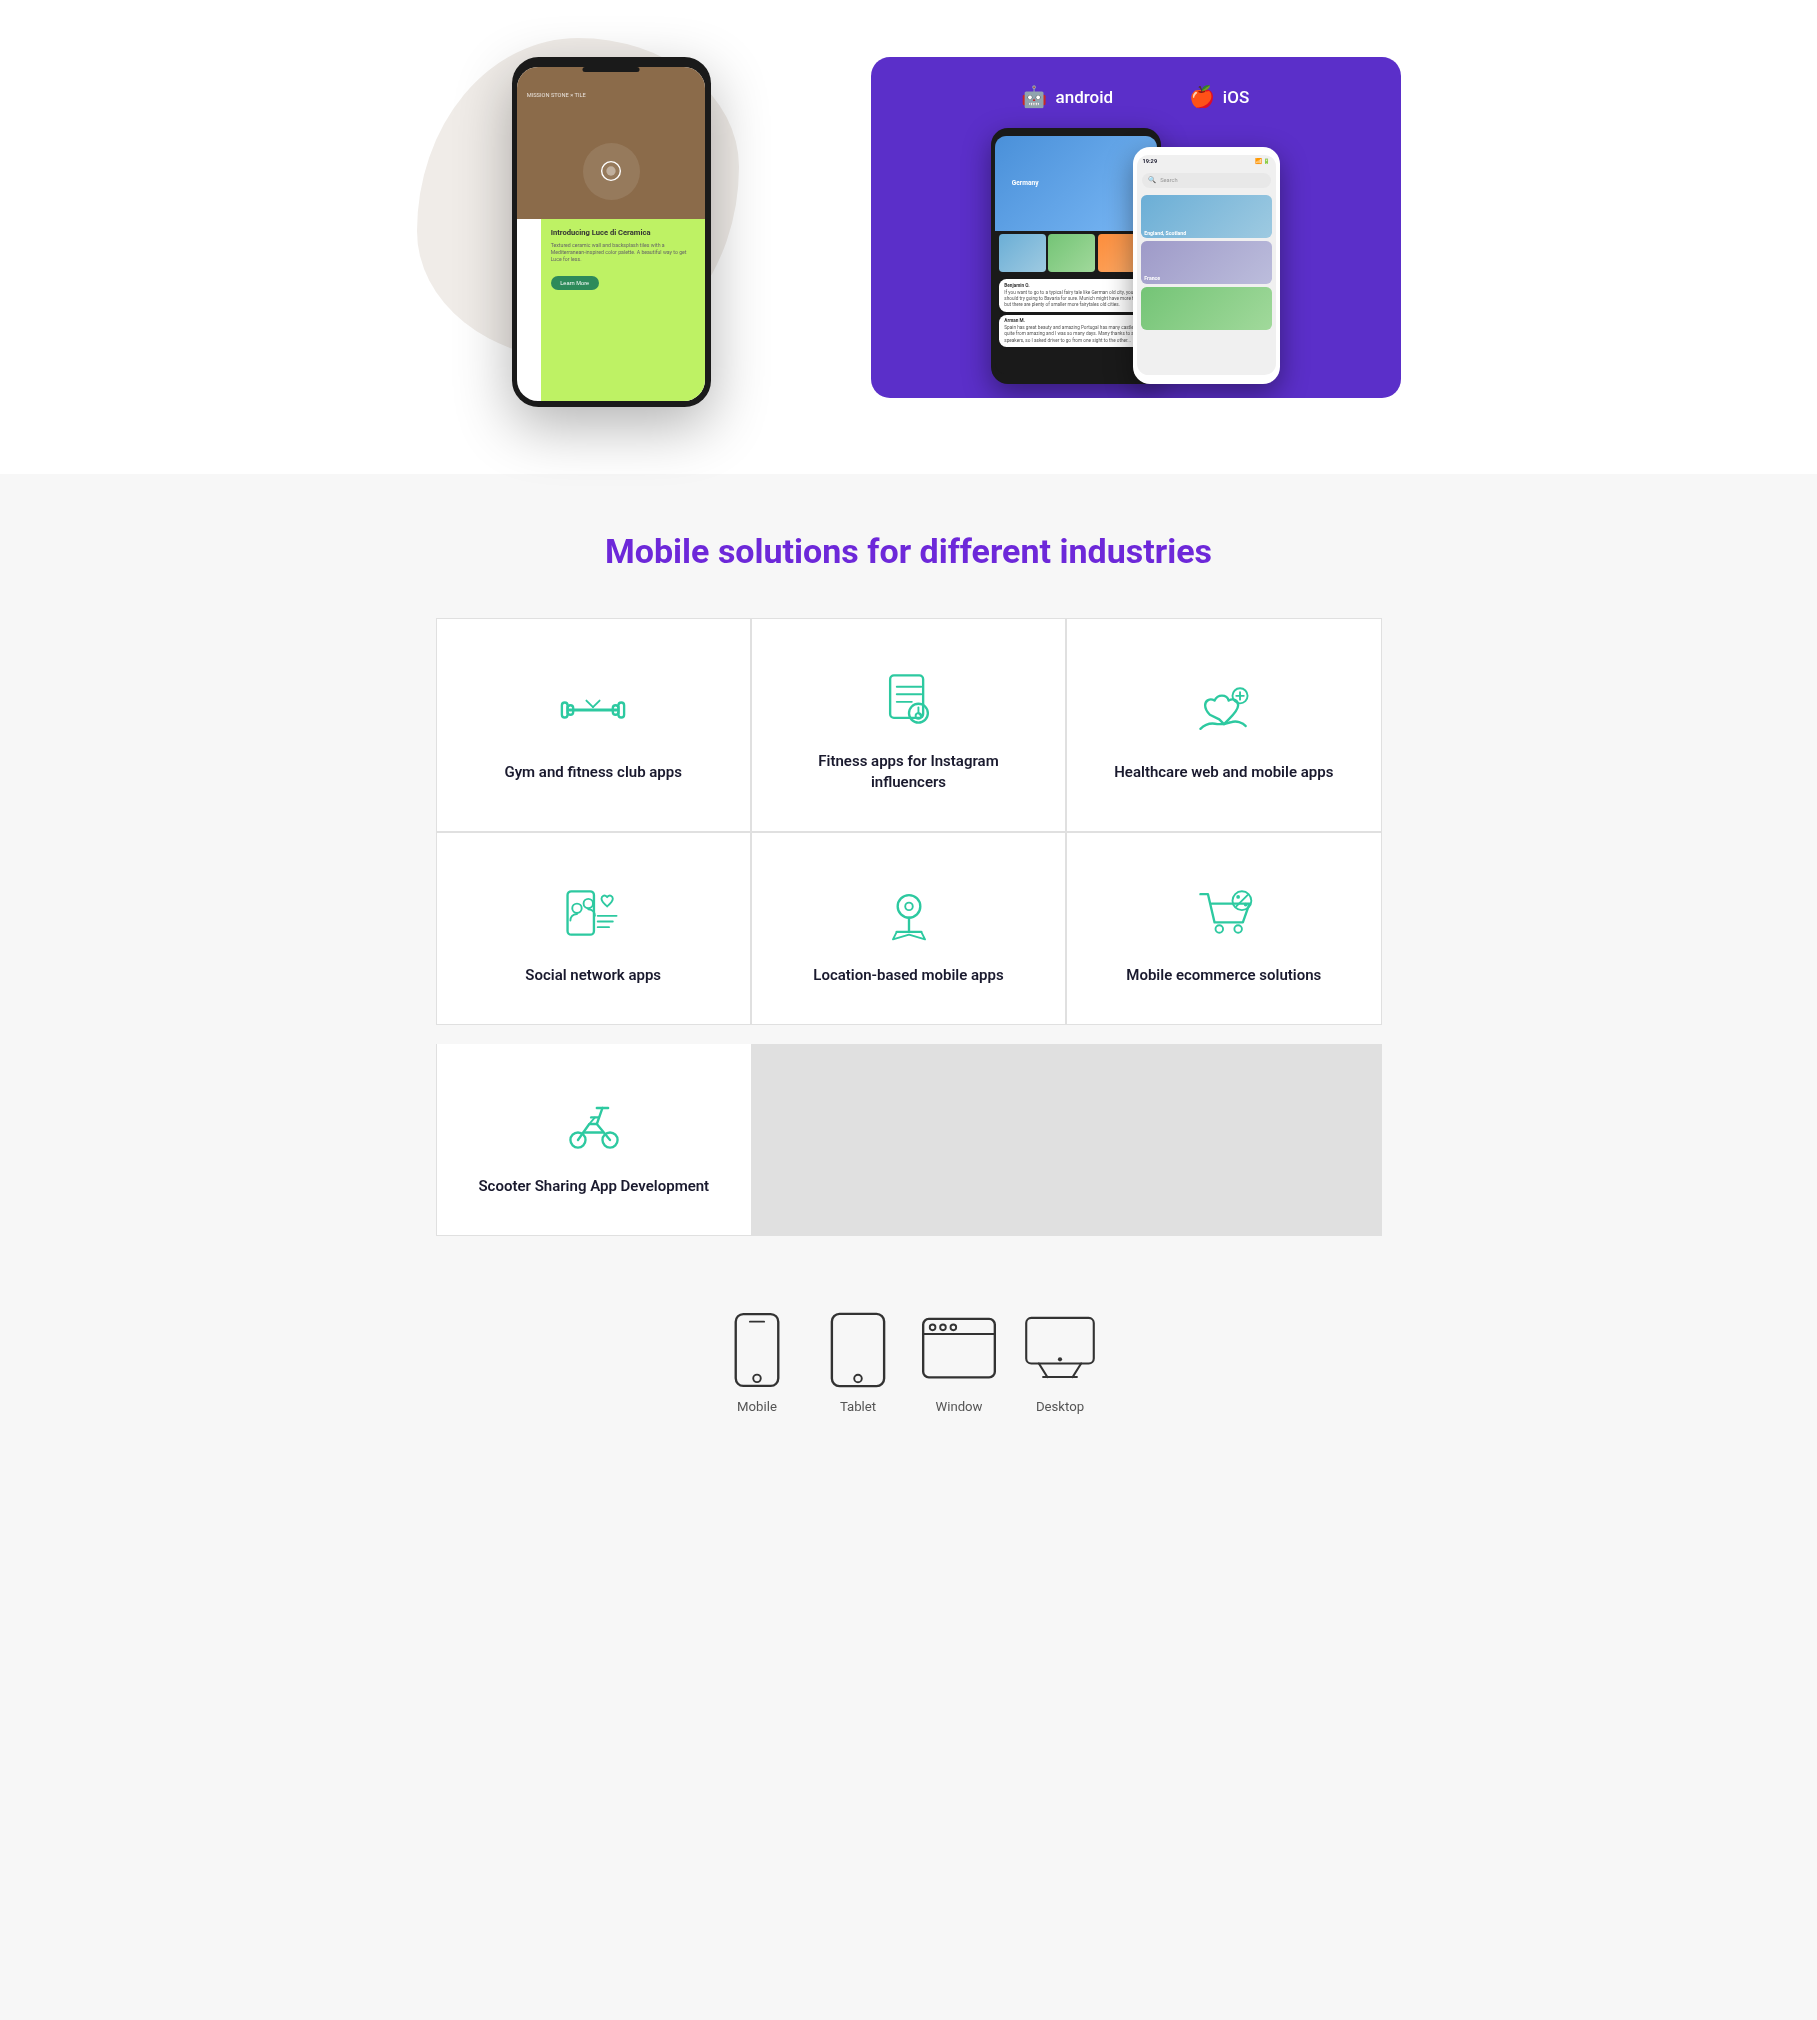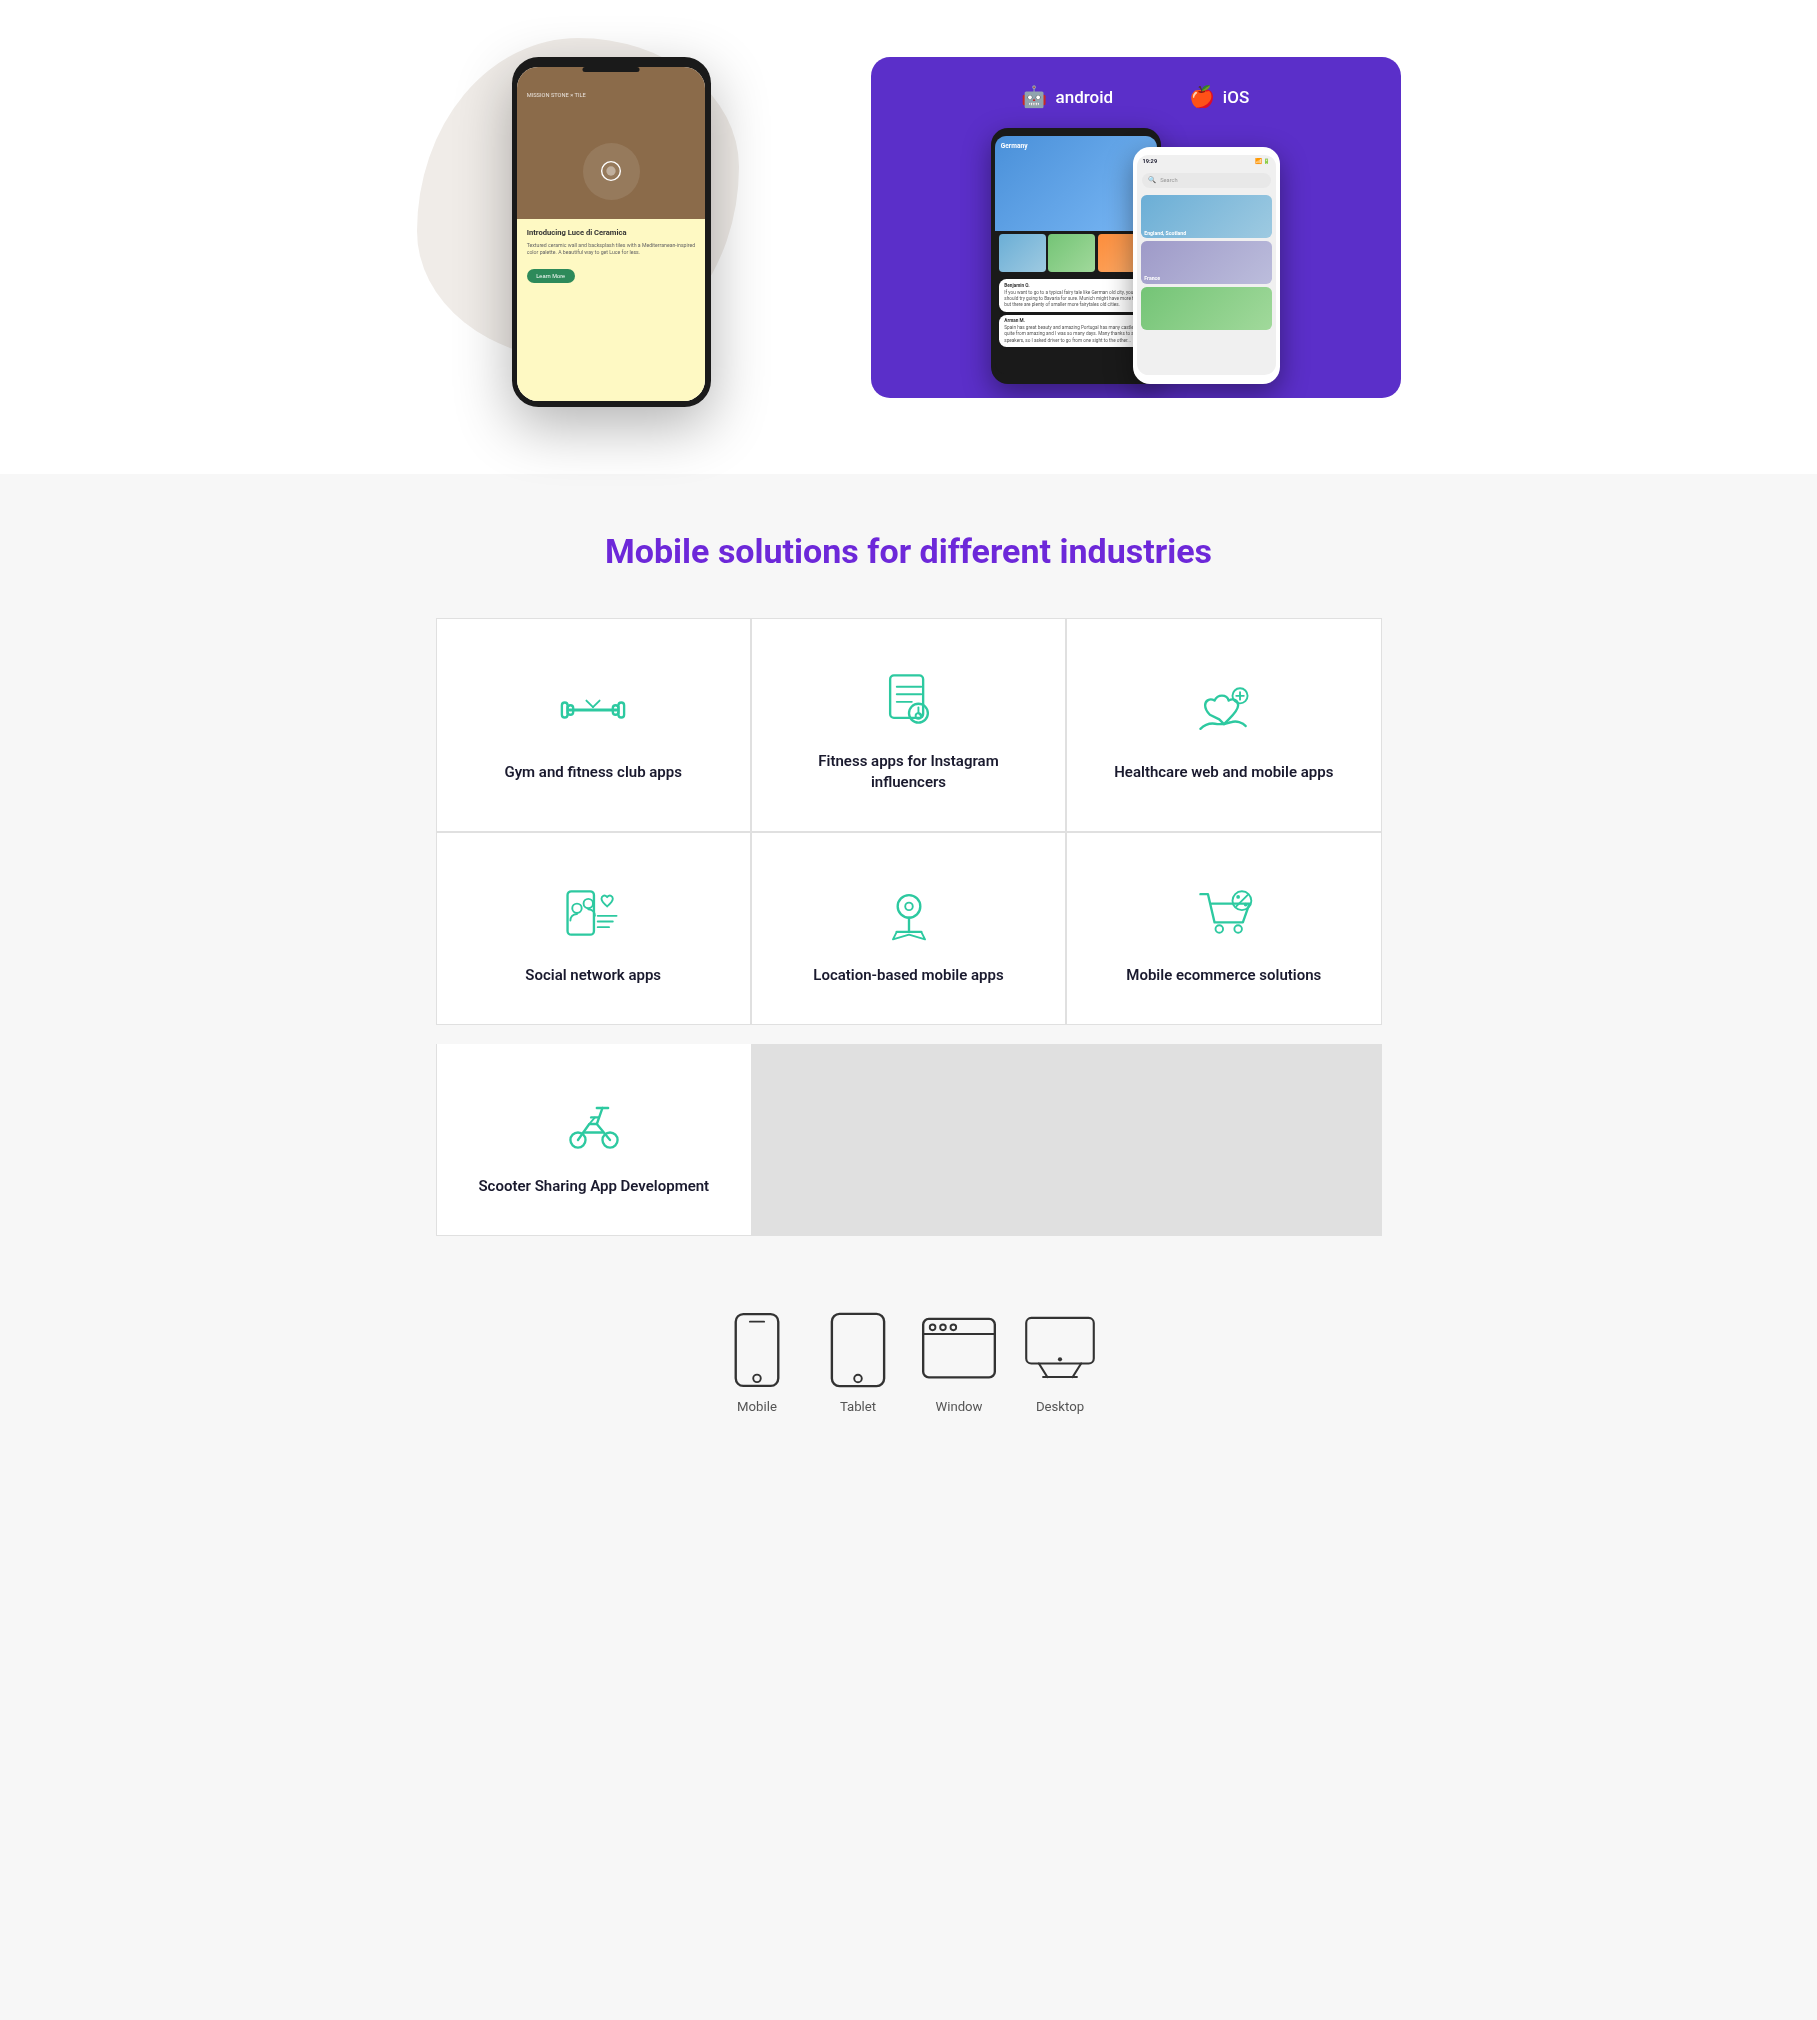--- a/index.html
+++ b/index.html
@@ -66,21 +66,22 @@
       display: flex;
       align-items: center;
       padding: 0 9.5px;
       font-size: 6.6px;
       color: #fff;
     }
 
     .phone-content {
       flex: 1;
       padding: 9.5px;
-      background: #fef9c3;
+      background: #bef264;
+      margin-left: 24px;
     }
 
     .phone-content-title {
       font-size: 7.6px;
       font-weight: bold;
       color: #333;
       margin-bottom: 3.8px;
       line-height: 1.3;
     }
 
@@ -183,22 +184,22 @@
       border-radius: 11.4px;
       overflow: hidden;
       height: 238px;
     }
 
     .android-img-main {
       width: 100%;
       height: 95px;
       background: linear-gradient(135deg, #4a90d9 0%, #7ab8f5 100%);
       display: flex;
-      align-items: flex-start;
-      padding: 6px;
+      align-items: center;
+      padding: 17px;
     }
 
     .android-img-label {
       color: #fff;
       font-size: 6.6px;
       font-weight: bold;
     }
 
     .android-thumbnails {
       display: flex;

